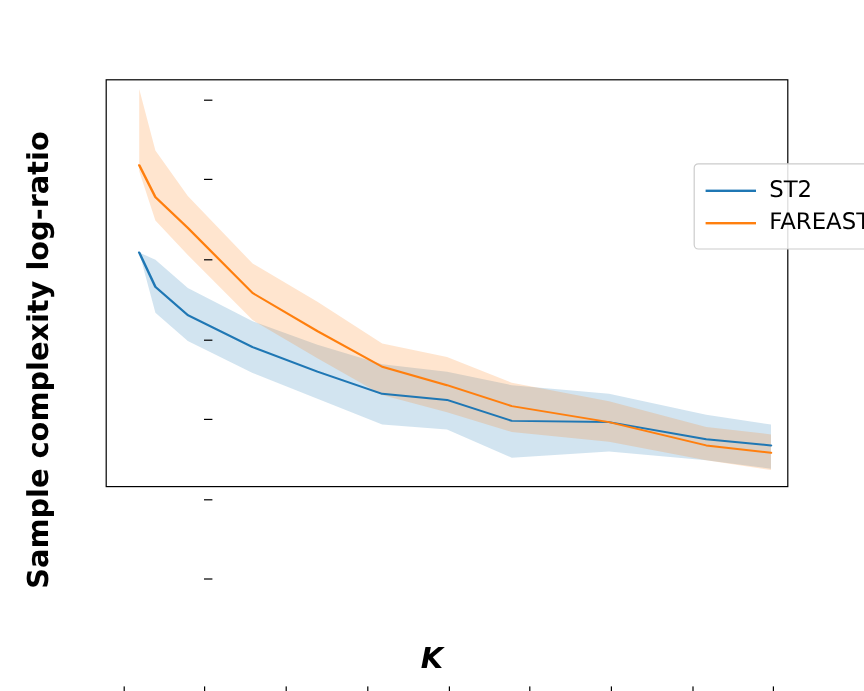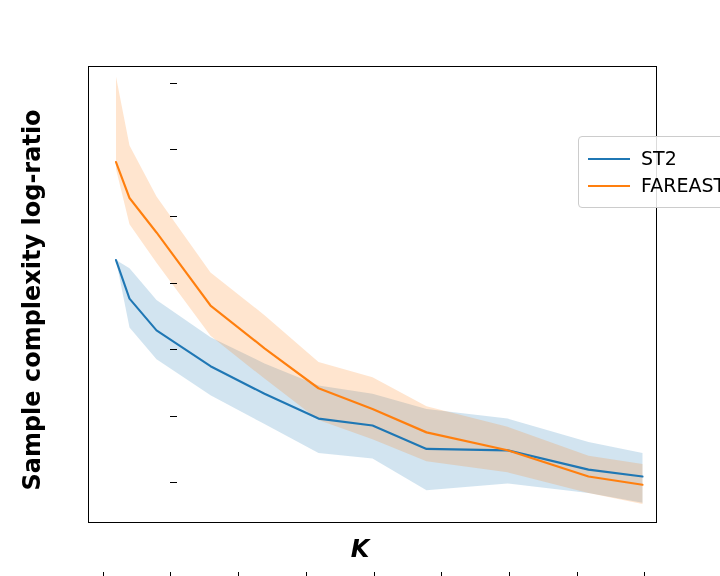--- a/index.html
+++ b/index.html
@@ -1,21 +1,21 @@
 <!DOCTYPE html>
 <html><head>
 <meta charset="utf-8">
 <style>
   html,body{margin:0;padding:0;background:#ffffff;}
   body{width:720px;height:576px;overflow:hidden;
        font-family:"DejaVu Sans","Liberation Sans",sans-serif;}
   #figure{position:relative;width:720px;height:576px;background:#ffffff;}
 
   
-  #plot-area{position:absolute;left:88px;top:66px;width:569px;height:457px;
+  #plot-area{position:absolute;left:88px;top:66px;width:569px;height:340px;
              border:1.3px solid #000;box-sizing:border-box;background:transparent;}
   #svg-canvas{position:absolute;left:0;top:0;width:100%;height:100%;display:block;}
   .ytick-mark{position:absolute;left:81px;width:7px;height:0;
               border-top:1.4px solid #000;}
   .xtick-mark{position:absolute;top:505px;height:7px;width:0;
               border-left:1.4px solid #000;}
 
   
   #ylabel{position:absolute;left:-168px;top:286px;width:400px;
           transform:rotate(-90deg);transform-origin:center center;

